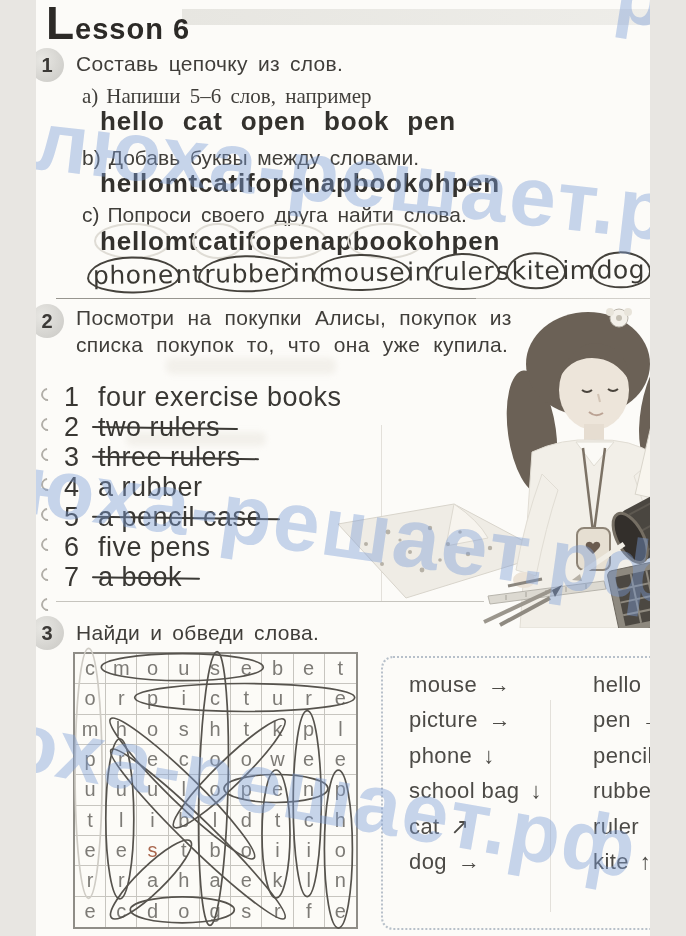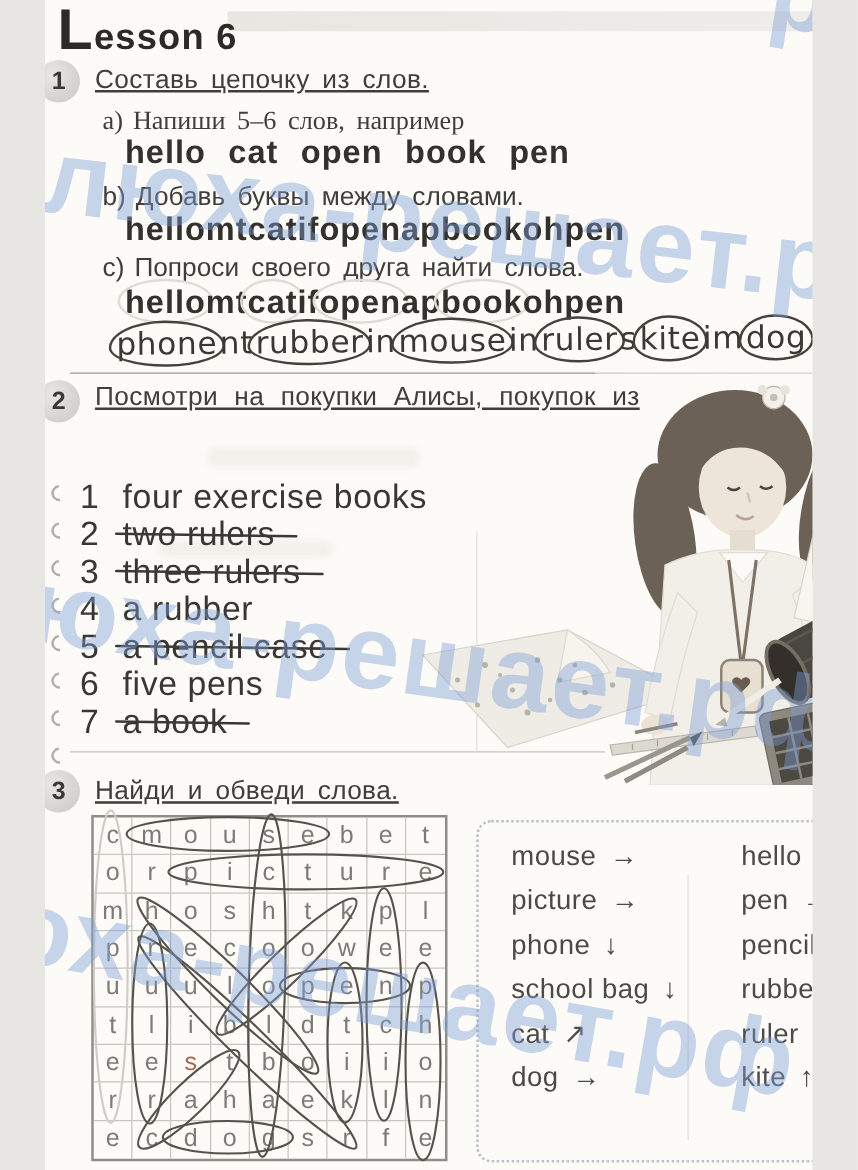--- a/index.html
+++ b/index.html
@@ -22,21 +22,21 @@
   .wm2{left:-60px;top:428px;font-size:84px;transform:rotate(8deg);}
   .wm3{left:-40px;top:688px;font-size:84px;transform:rotate(10deg);}
   .wm0{left:588px;top:-52px;font-size:80px;transform:rotate(9deg);}
   
   .badge{position:absolute;width:34px;height:34px;border-radius:50%;
     background:radial-gradient(circle at 35% 35%,#e8e7e3,#c9c8c4);
     color:#3b3936;font-size:20px;font-weight:bold;text-align:center;line-height:34px;}
   .b1{left:-6px;top:48px;}
   .b2{left:-6px;top:304px;}
   .b3{left:-6px;top:616px;}
-  .instr{position:absolute;font-size:21px;color:#403e3a;letter-spacing:0.3px;word-spacing:4px;text-decoration:underline;}
+  .instr{position:absolute;font-size:21px;color:#403e3a;letter-spacing:0.3px;word-spacing:4px;}
   .i1{left:40px;top:52px;}
   .i2a{left:40px;top:306px;word-spacing:7px;}
   .i2b{left:40px;top:333px;word-spacing:7px;}
   .i3{left:40px;top:621px;}
   .sub{position:absolute;left:46px;font-size:21px;color:#403e3a;word-spacing:4px;}
   .subA{top:84px;font-family:Liberation Serif, serif;} .subB{top:146px;} .subC{top:203px;}
   .sub .lab{margin-right:8px;}
   .ans{position:absolute;left:64px;font-size:26px;color:#33312d;letter-spacing:0.8px;font-weight:bold;}
   .ansA{top:106px;word-spacing:10px;}
   .ansB{top:168px;}
@@ -113,20 +113,21 @@
     <span class="lab">c)</span><span>Попроси своего друга найти слова.</span>
   </div>
   <div class="ans ansC"><span class="seg fov">hello</span><span class="seg">mt</span><span class="seg fov">cat</span><span class="seg">if</span><span class="seg fov">open</span><span class="seg">ap</span><span class="seg fov">book</span><span class="seg">oh</span><span class="seg">pen</span></div>
 
   <div class="hand"><span class="hseg circ">phone</span><span class="hseg">nt</span><span class="hseg circ">rubber</span><span class="hseg">in</span><span class="hseg circ">mouse</span><span class="hseg">in</span><span class="hseg circ">ruler</span><span class="hseg">s</span><span class="hseg circ">kite</span><span class="hseg">im</span><span class="hseg circ">dog</span></div>
 
   <div class="rule rule1"></div>
 
   <div class="badge b2">2</div>
   <div class="instr i2a">Посмотри на покупки Алисы, покупок из</div>
+  <div class="instr i2b">списка покупок то, что она уже купила.</div>
 
   <div class="smudge" style="left:130px;top:358px;width:170px;height:16px;"></div>
   <div class="smudge" style="left:90px;top:432px;width:140px;height:14px;"></div>
 
   <div class="slist">
       <div class="srow"><span class="snum">1</span><span class="stext">four exercise books</span></div>
       <div class="srow"><span class="snum">2</span><span class="stext struck">two rulers</span></div>
       <div class="srow"><span class="snum">3</span><span class="stext struck">three rulers</span></div>
       <div class="srow"><span class="snum">4</span><span class="stext">a rubber</span></div>
       <div class="srow"><span class="snum">5</span><span class="stext struck">a pencil case</span></div>

